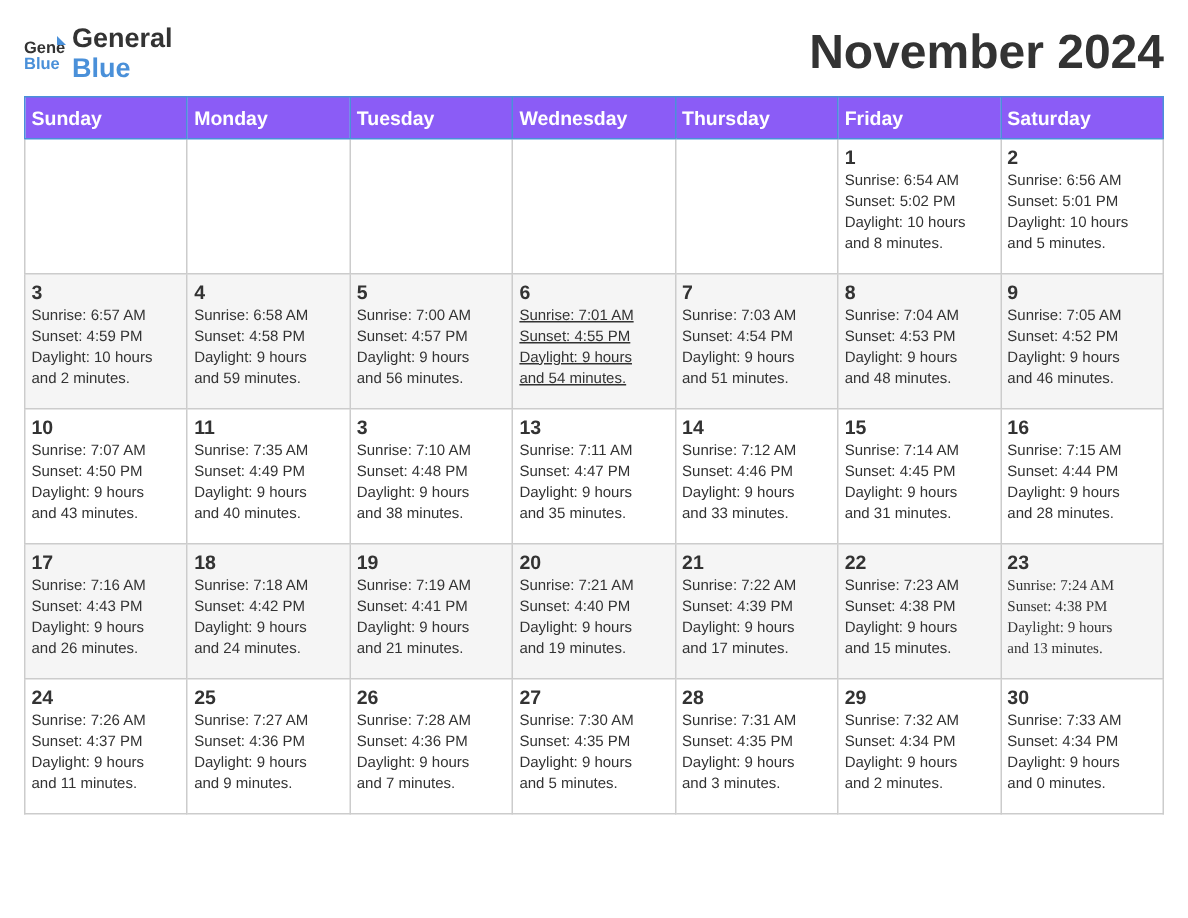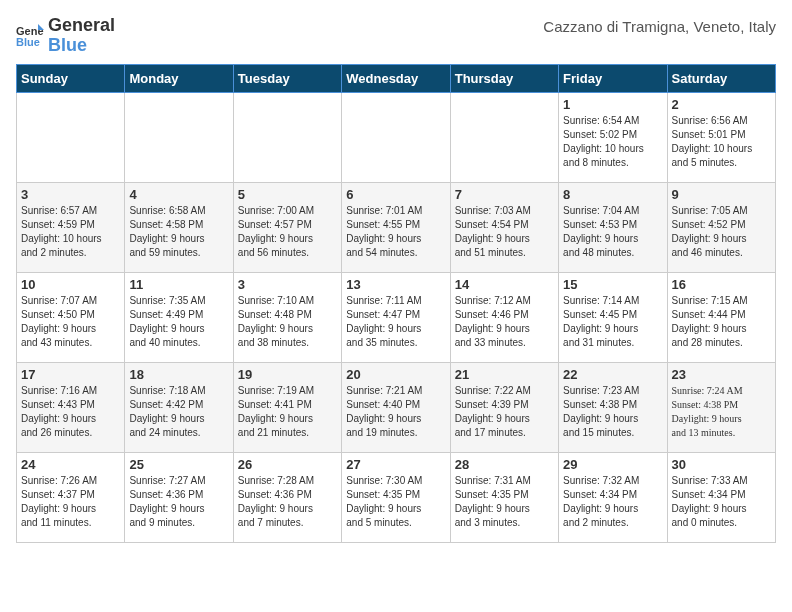--- a/index.html
+++ b/index.html
@@ -6,21 +6,21 @@
     body { font-family: Arial, sans-serif; background: #fff; width: 792px; min-height: 612px; padding: 16px; }
     .header-area { display: flex; align-items: flex-start; justify-content: space-between; margin-bottom: 8px; }
     .logo { display: flex; align-items: center; }
     .logo-text { font-size: 18px; font-weight: bold; color: #333; line-height: 1.1; }
     .logo-text span { color: #4a90d9; }
     .logo-icon { width: 28px; height: 28px; margin-right: 4px; }
     .title-area { text-align: right; }
     .month-title { font-size: 32px; font-weight: bold; color: #333; }
     .location { font-size: 15px; color: #555; margin-top: 2px; }
     table { width: 100%; border-collapse: collapse; table-layout: fixed; }
-    thead tr { background: #0c4a6e; color: #fff; }
+    thead tr { background: #8b5cf6; color: #fff; }
     thead th { padding: 6px 4px; font-size: 13px; font-weight: bold; text-align: left; border: 1px solid #4a90d9; }
     tbody tr { vertical-align: top; }
     tbody td { border: 1px solid #ccc; padding: 4px; font-size: 10.5px; color: #333; height: 90px; background: #fff; }
     tbody tr:nth-child(even) td { background: #f5f5f5; }
     .day-number { font-size: 13px; font-weight: bold; display: block; margin-bottom: 2px; }
     .day-info { font-size: 10px; line-height: 1.4; color: #333; }
     .empty-cell { background: #fff !important; }
   </style>
 </head>
 <body>
@@ -31,21 +31,21 @@
       <text x="0" y="13" font-size="11" font-weight="bold" fill="#333">General</text>
       <text x="0" y="24" font-size="11" font-weight="bold" fill="#4a90d9">Blue</text>
       <polygon points="22,2 28,8 22,8" fill="#4a90d9"></polygon>
     </svg>
     <div class="logo-text">
       <div>General</div>
       <div><span>Blue</span></div>
     </div>
   </div>
   <div class="title-area">
-    <div class="location">Cazzano di Tramigna, Veneto, Italy</div>
+    <div class="month-title">November 2024</div>
   </div>
 </div>
 
 <table>
   <thead>
     <tr>
     <th>Sunday</th>
         <th>Monday</th>
         <th>Tuesday</th>
         <th>Wednesday</th>
@@ -93,21 +93,21 @@
         </td>
         <td>
           <span class="day-number">5</span>
           <div class="day-info" style="white-space: pre-line;">Sunrise: 7:00 AM
 Sunset: 4:57 PM
 Daylight: 9 hours
 and 56 minutes.</div>
         </td>
         <td>
           <span class="day-number">6</span>
-          <div class="day-info" style="white-space: pre-line;">Sunrise: 7:01 AM
+          <div class="day-info" style="white-space: pre-line; text-decoration: underline;">Sunrise: 7:01 AM
 Sunset: 4:55 PM
 Daylight: 9 hours
 and 54 minutes.</div>
         </td>
         <td>
           <span class="day-number">7</span>
           <div class="day-info" style="white-space: pre-line;">Sunrise: 7:03 AM
 Sunset: 4:54 PM
 Daylight: 9 hours
 and 51 minutes.</div>

